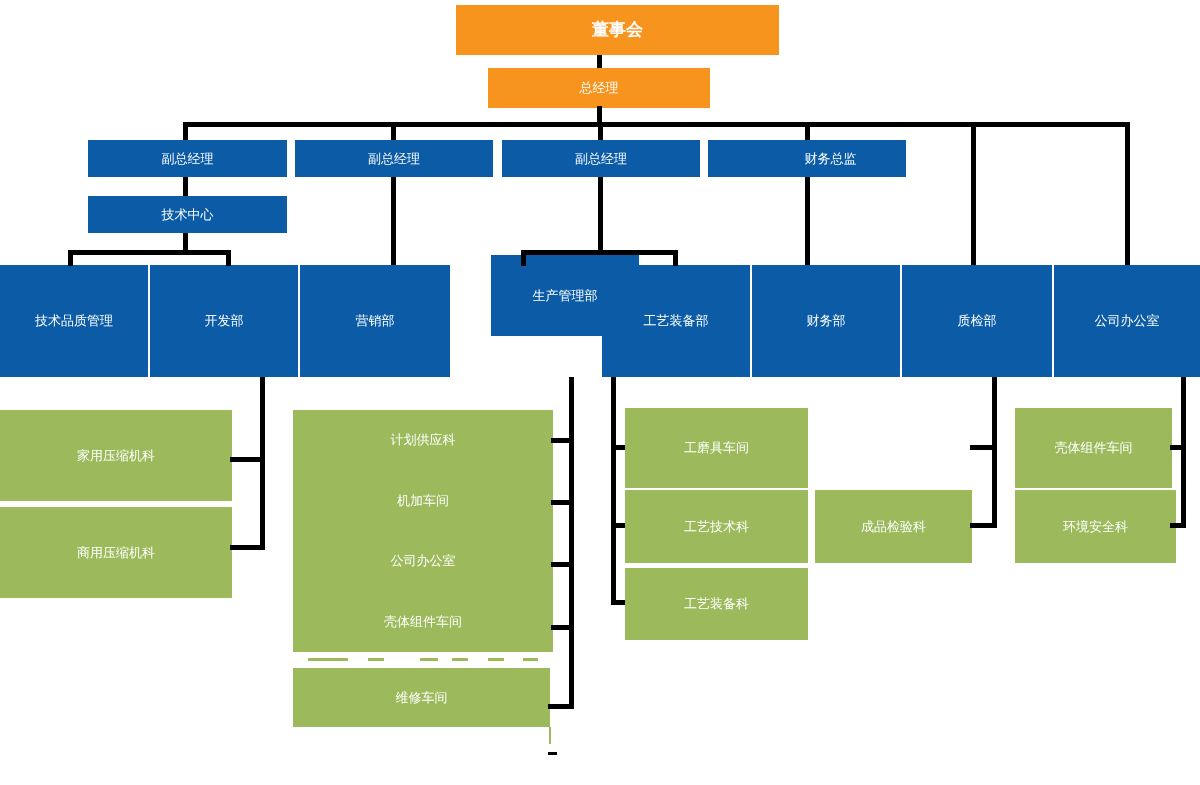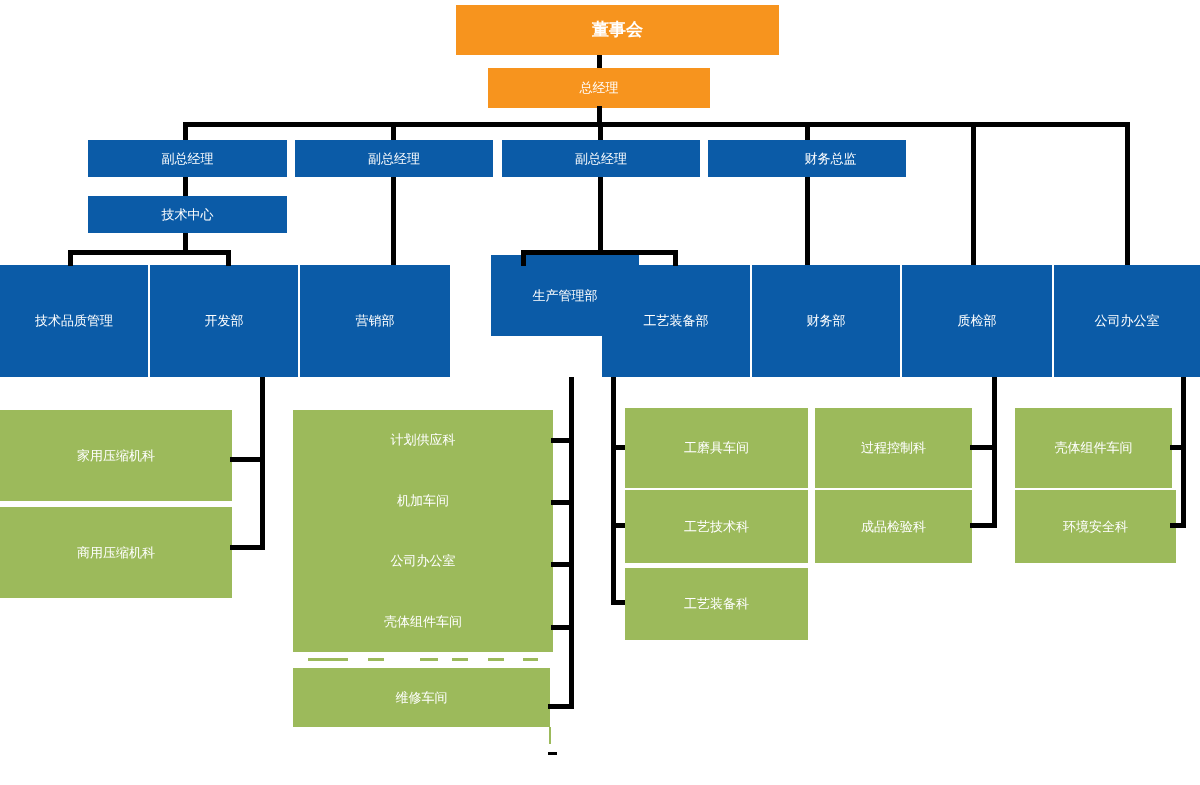--- a/index.html
+++ b/index.html
@@ -73,21 +73,20 @@
     <div class="row">机加车间</div>
     <div class="row">公司办公室</div>
     <div class="row">壳体组件车间</div>
   </div>
   <div class="box green" style="left:293px;top:668px;width:257px;height:59px;">维修车间</div>
 
   <div class="box green" style="left:625px;top:408px;width:183px;height:80px;">工磨具车间</div>
   <div class="box green" style="left:625px;top:490px;width:183px;height:73px;">工艺技术科</div>
   <div class="box green" style="left:625px;top:568px;width:183px;height:72px;">工艺装备科</div>
 
-  <div class="box green" style="left:815px;top:408px;width:157px;height:80px;">过程控制科</div>
   <div class="box green" style="left:815px;top:490px;width:157px;height:73px;">成品检验科</div>
 
   <div class="box green" style="left:1015px;top:408px;width:157px;height:80px;">壳体组件车间</div>
   <div class="box green" style="left:1015px;top:490px;width:161px;height:73px;">环境安全科</div>
 
   <div class="line" style="left:597px;top:55px;width:5px;height:13px;"></div>
 
   <div class="line" style="left:597px;top:106px;width:5px;height:21px;"></div>
 
   <div class="line" style="left:183px;top:122px;width:947px;height:5px;"></div>

